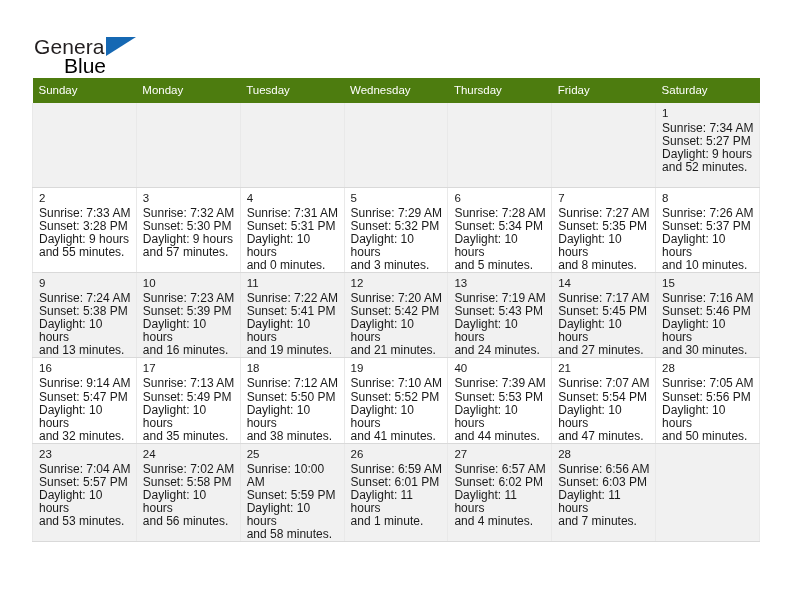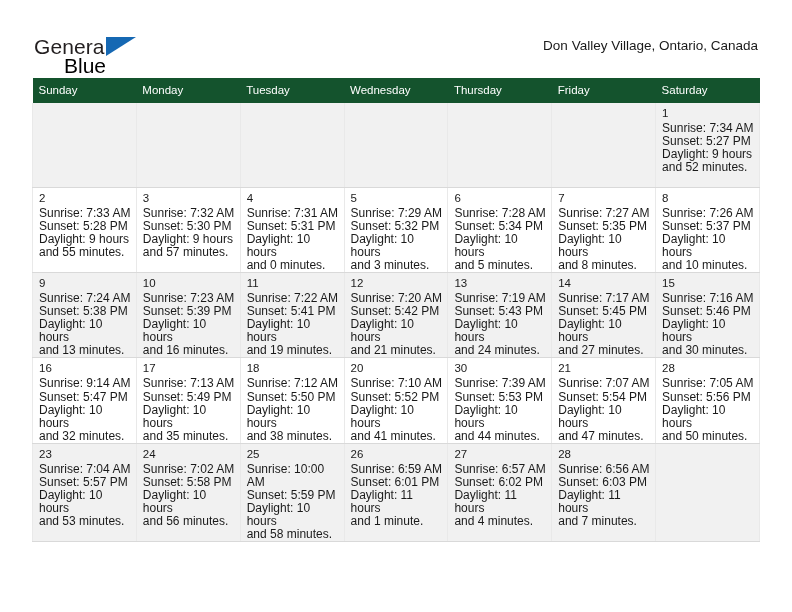--- a/index.html
+++ b/index.html
@@ -78,21 +78,21 @@
     margin-top: 9px;
   }
   
   .calendar {
     margin: 0 32px;
     border-collapse: collapse;
     table-layout: fixed;
     width: 728px;
   }
   .calendar th {
-    background: #14532d;
+    background: #4d7c0f;
     color: #ffffff;
     font-size: 11.5px;
     font-weight: 400;
     text-align: left;
     padding: 5px 0 6px 6px;
     border: none;
     line-height: 14px;
   }
   .calendar td {
     vertical-align: top;
@@ -136,21 +136,20 @@
 
 <div class="page">
 
   <div class="header">
     <div class="logo-block">
       <span class="logo-general">General</span>
       <span class="logo-triangle"></span>
       <span class="logo-blue">Blue</span>
     </div>
     <div class="title-block">
-      <div class="cal-subtitle">Don Valley Village, Ontario, Canada</div>
     </div>
   </div>
 
   <table class="calendar">
     <thead>
       <tr>
         <th>Sunday</th>
         <th>Monday</th>
         <th>Tuesday</th>
         <th>Wednesday</th>
@@ -207,21 +206,21 @@
 and 52 minutes.</div>
           </div>
         </td>
       </tr>
 
       <tr class="week-plain">
         <td>
           <div class="cell-inner">
             <div class="daynum">2</div>
             <div class="detail">Sunrise: 7:33 AM
-Sunset: 5:28 PM
+Sunset: 3:28 PM
 Daylight: 9 hours
 and 55 minutes.</div>
           </div>
         </td>
         <td>
           <div class="cell-inner">
             <div class="daynum">3</div>
             <div class="detail">Sunrise: 7:32 AM
 Sunset: 5:30 PM
 Daylight: 9 hours
@@ -364,30 +363,30 @@
           <div class="cell-inner">
             <div class="daynum">18</div>
             <div class="detail">Sunrise: 7:12 AM
 Sunset: 5:50 PM
 Daylight: 10 hours
 and 38 minutes.</div>
           </div>
         </td>
         <td>
           <div class="cell-inner">
-            <div class="daynum">20</div>
+            <div class="daynum">19</div>
             <div class="detail">Sunrise: 7:10 AM
 Sunset: 5:52 PM
 Daylight: 10 hours
 and 41 minutes.</div>
           </div>
         </td>
         <td>
           <div class="cell-inner">
-            <div class="daynum">30</div>
+            <div class="daynum">40</div>
             <div class="detail">Sunrise: 7:39 AM
 Sunset: 5:53 PM
 Daylight: 10 hours
 and 44 minutes.</div>
           </div>
         </td>
         <td>
           <div class="cell-inner">
             <div class="daynum">21</div>
             <div class="detail">Sunrise: 7:07 AM

